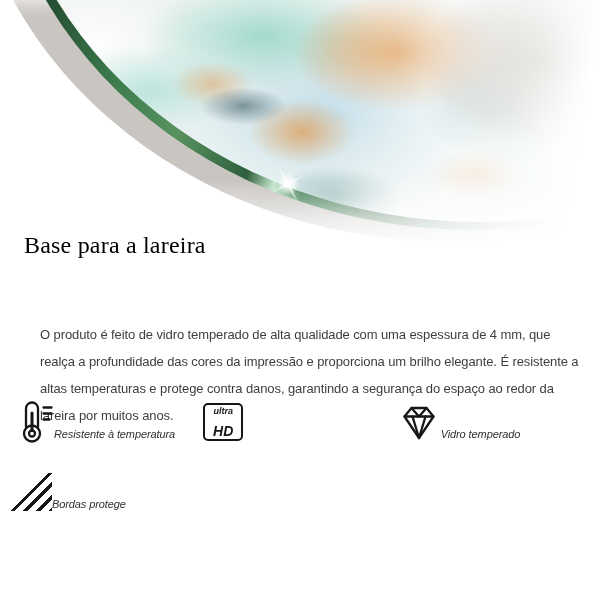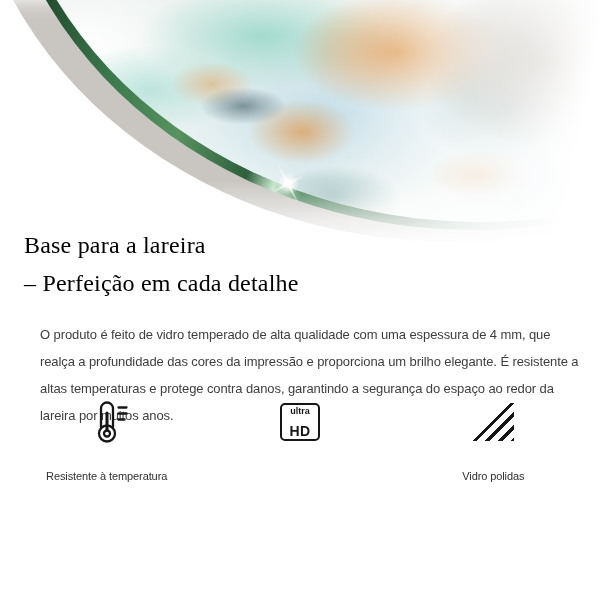--- a/index.html
+++ b/index.html
@@ -54,21 +54,21 @@
   .heading{position:absolute;left:24px;top:226px;
     font-family:"Liberation Serif",serif;font-size:24px;line-height:38px;
     color:#000000;letter-spacing:.2px;}
   .heading span{display:block;}
   .desc{position:absolute;left:40px;top:308px;width:548px;
     font-size:13px;line-height:27px;color:#3e3e3e;letter-spacing:-.1px;}
 
   
   .features{position:absolute;left:10px;right:10px;top:398px;
     display:grid;grid-template-columns:repeat(3,1fr);row-gap:22px;}
-  .feature{display:flex;flex-direction:column;align-items:center;}
+  .feature{display:flex;flex-direction:row;align-items:center;font-style:italic;}
   .icon-wrap{height:48px;display:flex;align-items:center;justify-content:center;}
   .feature-label{margin-top:24px;font-size:11px;color:#303030;letter-spacing:-.1px;}
 
   .icon-stroke{stroke:#161616;fill:none;stroke-width:2.3;stroke-linecap:round;stroke-linejoin:round;}
   .uhd-box{width:36px;height:34px;border:2.5px solid #161616;border-radius:5px;
     display:flex;flex-direction:column;align-items:center;justify-content:center;color:#161616;}
   .uhd-top{font-size:9px;font-weight:700;line-height:10px;}
   .uhd-bottom{font-size:14px;font-weight:800;line-height:14px;letter-spacing:.3px;margin-top:8px;}
   .stripes{width:42px;height:38px;
     background:repeating-linear-gradient(135deg,#161616 0 3.4px,transparent 3.4px 9px);
@@ -85,21 +85,20 @@
   <div class="hero">
     <div class="glass-shadow"></div>
     <div class="glass-edge"></div>
     <div class="glass-art"></div>
     <div class="glass-fade"></div>
     <div class="sparkle"></div>
   </div>
 
   <div class="heading">
     <span>Base para a lareira</span>
-    <span>– Perfeição em cada detalhe</span>
   </div>
 
   <p class="desc">O produto é feito de vidro temperado de alta qualidade com uma espessura de 4 mm, que realça a profundidade das cores da impressão e proporciona um brilho elegante. É resistente a altas temperaturas e protege contra danos, garantindo a segurança do espaço ao redor da lareira por muitos anos.</p>
 
   <div class="features">
 
     <div class="feature">
       <div class="icon-wrap">
         <svg width="44" height="46" viewBox="0 0 44 46">
           <g class="icon-stroke">
@@ -119,23 +118,37 @@
     <div class="feature">
       <div class="icon-wrap">
         <div class="uhd-box">
           <span class="uhd-top">ultra</span>
           <span class="uhd-bottom">HD</span>
         </div>
       </div>
     </div>
 
 
+    <div class="feature">
+      <div class="icon-wrap">
+        <svg width="44" height="42" viewBox="0 0 44 42">
+          <g class="icon-stroke" stroke-width="2">
+            <path d="M7.5 15.5 L14.5 7 H29.5 L36.5 15.5 L22 37 Z"></path>
+            <path d="M7.5 15.5 H36.5"></path>
+            <path d="M14.5 7 L22 15.5 L29.5 7"></path>
+            <path d="M15.5 15.5 L22 37"></path>
+            <path d="M28.5 15.5 L22 37"></path>
+          </g>
+        </svg>
+      </div>
+      <div class="feature-label">Vidro temperado</div>
+    </div>
 
     <div class="feature">
       <div class="icon-wrap">
         <div class="stripes"></div>
       </div>
-      <div class="feature-label">Vidro polidas</div>
+      <div class="feature-label">Bordas protege</div>
     </div>
 
 
   </div>
 </div>
 
 </body></html>

